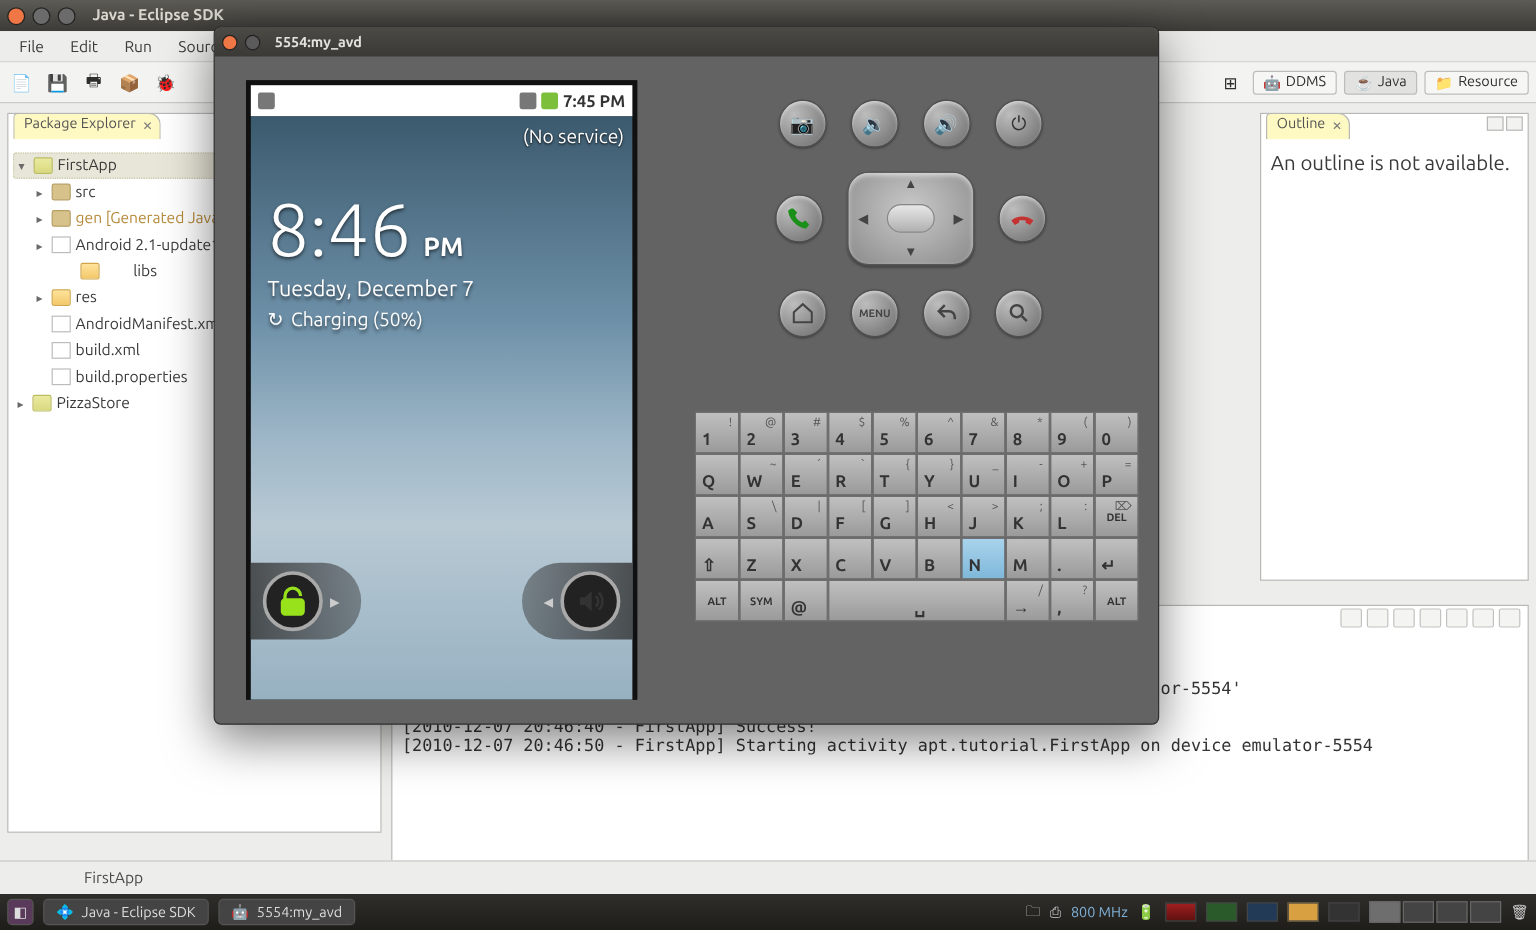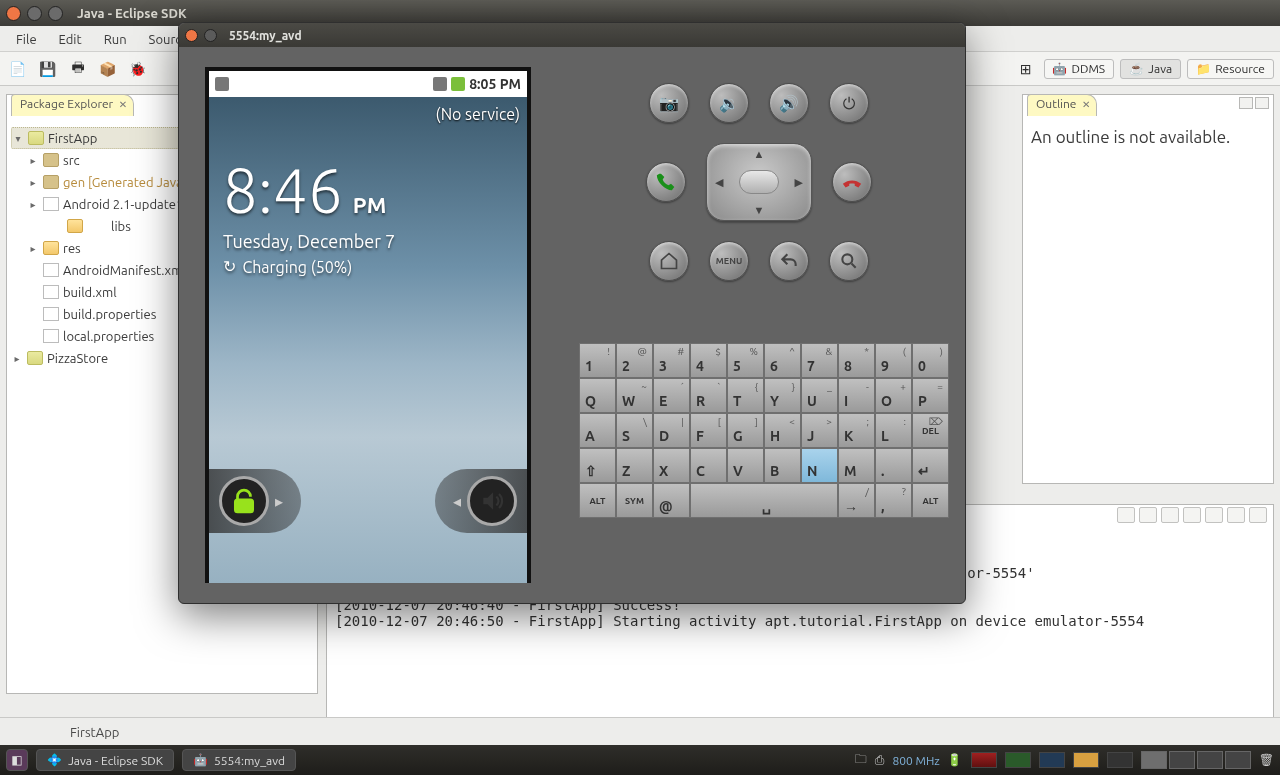--- a/index.html
+++ b/index.html
@@ -58,21 +58,21 @@
 .tw { width: 12px; display: inline-block; text-align: center; color: #6a6a6a; font-size: 10px; }
 .icon { width: 16px; height: 14px; display: inline-block; }
 .icon.proj { background: linear-gradient(#eaeaa0,#d9d980); border: 1px solid #bcbc60; border-radius: 2px; }
 .icon.folder { background: linear-gradient(#ffe39b,#f3c86b); border: 1px solid #d1a648; border-radius: 2px; }
 .icon.pkg { background: #d6c28a; border: 1px solid #b6a066; border-radius: 2px; }
 .icon.file { background: #fff; border: 1px solid #bcbcbc; }
 .node.sel { background: #e8e6d8; border: 1px dotted #bcb78f; border-radius: 2px; }
 .gen { color: #b68a3a; }
 
 
-.outline { right: 6px; top: 8px; width: 252px; height: 390px; }
+.outline { right: 6px; top: 8px; width: 224px; height: 390px; }
 .outline .body { position: absolute; top: 22px; left: 0; right: 0; bottom: 0; padding: 10px 8px;
   font-size: 17px; color: #3a3a3a; }
 
 
 .console { left: 326px; right: 6px; top: 418px; height: 280px; }
 .console .body { position: absolute; top: 22px; left: 0; right: 0; bottom: 0;
   font-family: "DejaVu Sans Mono","Liberation Mono",monospace; font-size: 14px;
   padding: 6px 8px; overflow: hidden; white-space: pre; color: #333; }
 .console .err { color: #c03030; }
 .console-tb { position: absolute; top: 2px; right: 6px; display: flex; gap: 4px; }
@@ -269,25 +269,20 @@
             <div class="node" style="padding-left: 16px;">
               <span class="tw"></span>
               <span class="icon file"></span>
               <span>build.xml</span>
             </div>
             <div class="node" style="padding-left: 16px;">
               <span class="tw"></span>
               <span class="icon file"></span>
               <span>build.properties</span>
             </div>
-            <div class="node" style="padding-left: 16px;">
-              <span class="tw"></span>
-              <span class="icon file"></span>
-              <span>local.properties</span>
-            </div>
             <div class="node">
               <span class="tw">▸</span>
               <span class="icon proj"></span>
               <span>PizzaStore</span>
             </div>
           </div>
       </div>
     </div>
 
     <div class="pane outline">
@@ -338,21 +333,21 @@
   <div class="emu-body">
 
     <div class="phone">
       <div class="ph-status">
         <div class="l">
             <span class="sicon"></span>
           </div>
         <div class="r">
           <span class="sicon"></span>
           <span class="sicon" style="background:#7bbf3b"></span>
-          <span>8:05 PM</span>
+          <span>7:45 PM</span>
         </div>
       </div>
       <div class="ph-lock">
         <div class="ph-top">(No service)</div>
         <div class="ph-clock">
           <div class="time">
             <span>8:46</span>
             <span class="ampm">PM</span>
           </div>
           <div class="date">Tuesday, December 7</div>

